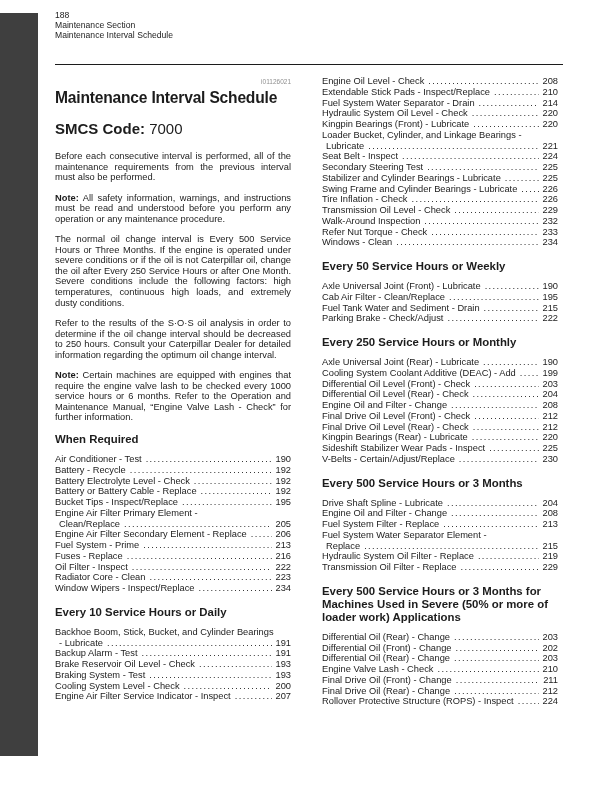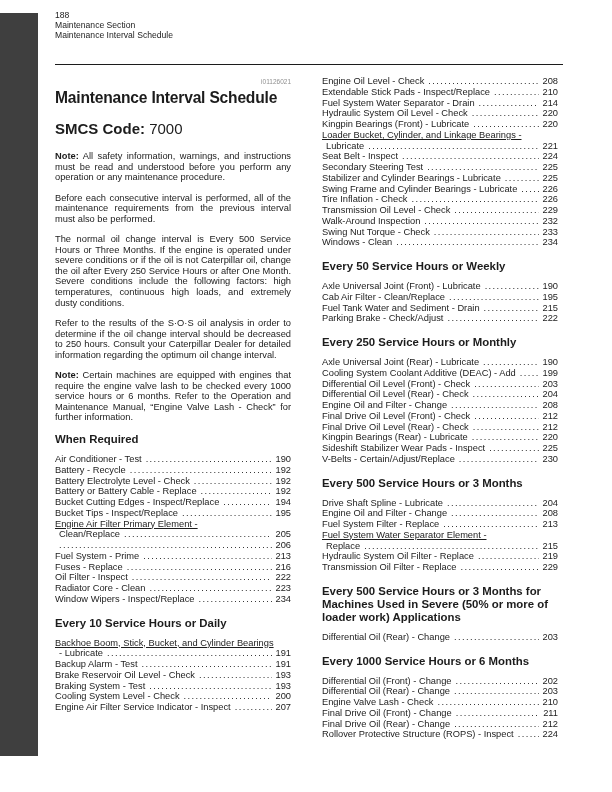--- a/index.html
+++ b/index.html
@@ -16,21 +16,21 @@
   .doc-code { text-align:right; font-size:6.5px; color:#8f8f8f; margin:2px 0 4px; }
   .title { font-size:15.6px; font-weight:bold; margin:0 0 13px; letter-spacing:-0.2px; }
   .smcs { font-size:15px; margin:0 0 14px; }
   .smcs b { font-weight:bold; }
   .body-par { font-size:9.3px; line-height:10.55px; text-align:justify; margin:0 0 10px; }
   .body-par b { font-weight:bold; }
   .sec-h { font-size:11.4px; font-weight:bold; line-height:13px; margin:12px 0 8px; }
   .toc-list { margin:0; }
   .toc-item { font-size:9.3px; line-height:10.75px; }
   .toc-row { display:flex; align-items:baseline; }
-  .toc-line1 { white-space:nowrap;text-decoration:underline; }
+  .toc-line1 { white-space:nowrap; }
   .toc-indent { padding-left:4px;align-items:flex-end; }
   .toc-label { white-space:nowrap; }
   .toc-dots { flex:1; overflow:hidden; white-space:nowrap; margin:0 3px 0 4px; min-width:6px; }
   .toc-dots::after {
     content:"..................................................................................................";
     letter-spacing:1.4px; font-size:9.3px;
   }
   .toc-page { white-space:nowrap; }
 </style>
 </head>
@@ -45,22 +45,22 @@
     <div>Maintenance Interval Schedule</div>
   </header>
 
   <div class="rule"></div>
 
   <div class="col col-left">
     <div class="doc-code">i01126021</div>
     <h1 class="title">Maintenance Interval Schedule</h1>
     <p class="smcs"><b>SMCS Code:</b> <span>7000</span></p>
     <div id="paragraphs">
+        <p class="body-par">Before each consecutive interval is performed, all of the maintenance requirements from the previous interval must also be performed.</p>
         <p class="body-par"><b>Note:</b> All safety information, warnings, and instructions must be read and understood before you perform any operation or any maintenance procedure.</p>
-        <p class="body-par">Before each consecutive interval is performed, all of the maintenance requirements from the previous interval must also be performed.</p>
         <p class="body-par">The normal oil change interval is Every 500 Service Hours or Three Months. If the engine is operated under severe conditions or if the oil is not Caterpillar oil, change the oil after Every 250 Service Hours or after One Month. Severe conditions include the following factors: high temperatures, continuous high loads, and extremely dusty conditions.</p>
         <p class="body-par">Refer to the results of the S·O·S oil analysis in order to determine if the oil change interval should be decreased to 250 hours. Consult your Caterpillar Dealer for detailed information regarding the optimum oil change interval.</p>
         <p class="body-par"><b>Note:</b> Certain machines are equipped with engines that require the engine valve lash to be checked every 1000 service hours or 6 months. Refer to the Operation and Maintenance Manual, “Engine Valve Lash - Check” for further information.</p>
       </div>
     <div>
         <div>
           <h3 class="sec-h" style="margin-top: 0px;">When Required</h3>
           <div class="toc-list">
             <div class="toc-item">
               <div class="toc-row">
@@ -85,42 +85,36 @@
             </div>
             <div class="toc-item">
               <div class="toc-row">
                 <span class="toc-label">Battery or Battery Cable - Replace</span>
                 <span class="toc-dots"></span>
                 <span class="toc-page">192</span>
               </div>
             </div>
             <div class="toc-item">
               <div class="toc-row">
-                <span class="toc-label">Bucket Cutting Edges - Inspect/Replace</span>
-                <span class="toc-dots"></span>
-                <span class="toc-page">194</span>
-              </div>
-            </div>
-            <div class="toc-item">
-              <div class="toc-row">
                 <span class="toc-label">Bucket Tips - Inspect/Replace</span>
                 <span class="toc-dots"></span>
                 <span class="toc-page">195</span>
               </div>
             </div>
             <div class="toc-item">
               <div class="toc-line1">Engine Air Filter Primary Element -</div>
               <div class="toc-row toc-indent">
                 <span class="toc-label">Clean/Replace</span>
                 <span class="toc-dots"></span>
                 <span class="toc-page">205</span>
               </div>
             </div>
             <div class="toc-item">
               <div class="toc-row">
+                <span class="toc-label">Engine Air Filter Secondary Element - Replace</span>
                 <span class="toc-dots"></span>
                 <span class="toc-page">206</span>
               </div>
             </div>
             <div class="toc-item">
               <div class="toc-row">
                 <span class="toc-label">Fuel System - Prime</span>
                 <span class="toc-dots"></span>
                 <span class="toc-page">213</span>
               </div>
@@ -296,21 +290,21 @@
           </div>
           <div class="toc-item">
             <div class="toc-row">
               <span class="toc-label">Walk-Around Inspection</span>
               <span class="toc-dots"></span>
               <span class="toc-page">232</span>
             </div>
           </div>
           <div class="toc-item">
             <div class="toc-row">
-              <span class="toc-label">Swing Nut Torque - Check</span>
+              <span class="toc-label">Refer Nut Torque - Check</span>
               <span class="toc-dots"></span>
               <span class="toc-page">233</span>
             </div>
           </div>
           <div class="toc-item">
             <div class="toc-row">
               <span class="toc-label">Windows - Clean</span>
               <span class="toc-dots"></span>
               <span class="toc-page">234</span>
             </div>
@@ -479,21 +473,20 @@
           <div class="toc-item">
             <div class="toc-row">
               <span class="toc-label">Differential Oil (Rear) - Change</span>
               <span class="toc-dots"></span>
               <span class="toc-page">203</span>
             </div>
           </div>
         </div>
       </div>
       <div>
-        <h3 class="sec-h">Every 1000 Service Hours or 6 Months</h3>
         <div class="toc-list">
           <div class="toc-item">
             <div class="toc-row">
               <span class="toc-label">Differential Oil (Front) - Change</span>
               <span class="toc-dots"></span>
               <span class="toc-page">202</span>
             </div>
           </div>
           <div class="toc-item">
             <div class="toc-row">

